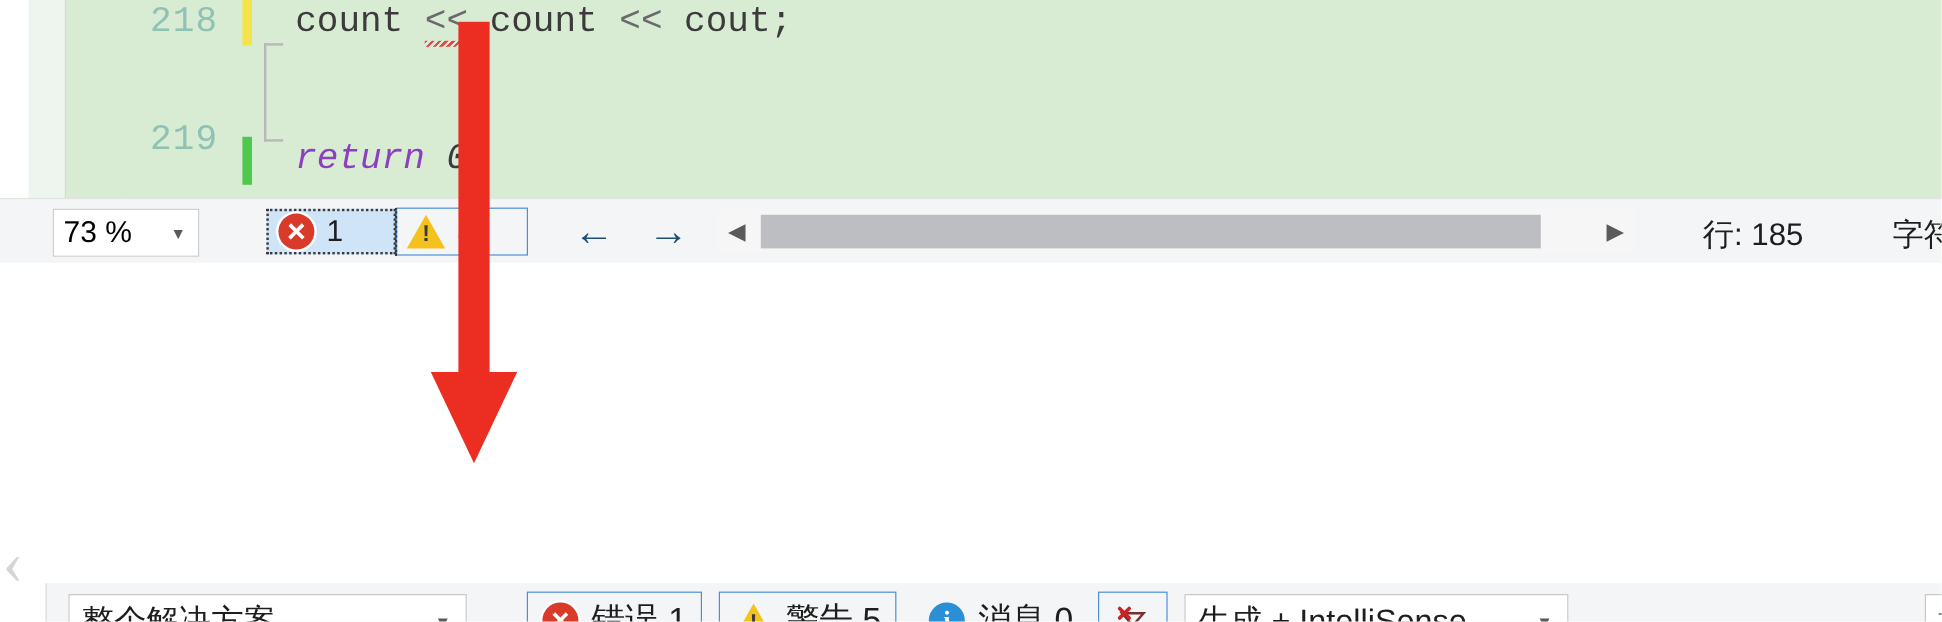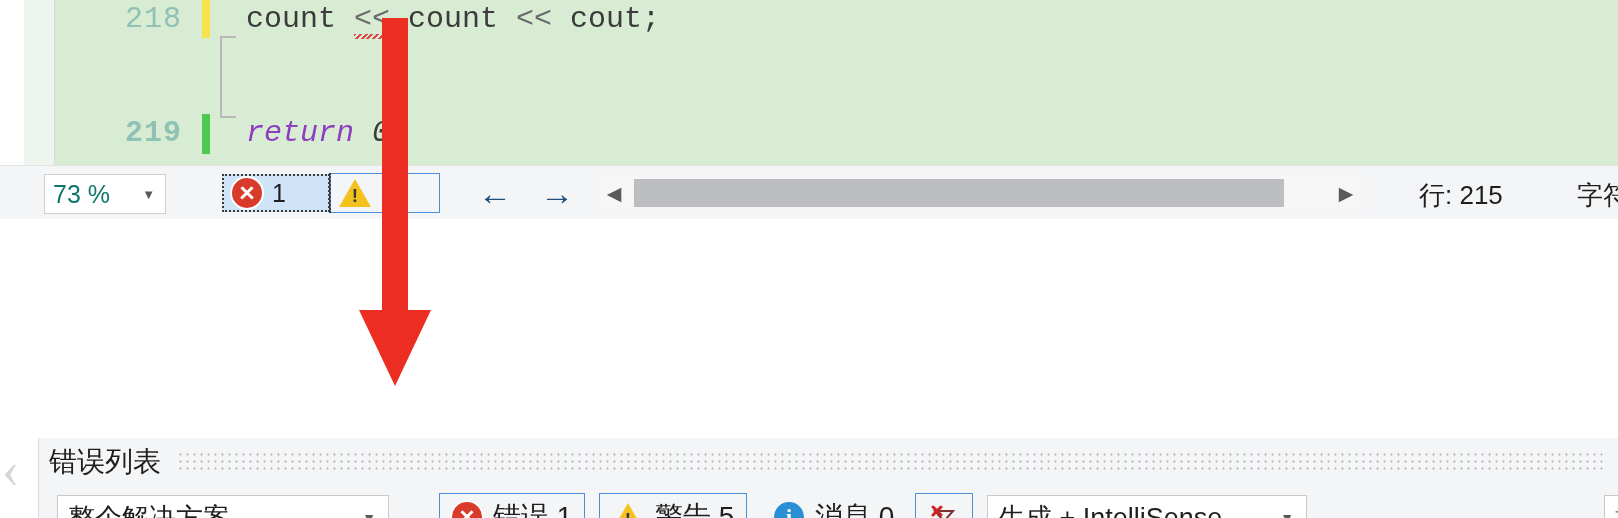--- a/index.html
+++ b/index.html
@@ -75,21 +75,21 @@
   .statusbar {
     position: absolute; left: 0; top: 165px; width: 1618px; height: 54px;
     background: #f4f5f7;
     border-top: 1px solid #e3e3e3;
   }
   .zoom-combo {
     position: absolute; left: 44px; top: 8px; width: 120px; height: 38px;
     background: #ffffff; border: 1px solid #cfcfcf;
     display: flex; align-items: center;
   }
-  .zoom-combo .val { font-size: 25px; color: #0f766e; padding-left: 8px; }
+  .zoom-combo .val { font-size: 25px; color: #000000; padding-left: 8px; }
   .zoom-combo .arr {
     margin-left: auto; margin-right: 10px;
     font-size: 13px; color: #5a5a5a;
   }
   .err-chip {
     position: absolute; left: 222px; top: 8px; width: 108px; height: 38px;
     background: #cfe4f7; border: 2px dotted #3b3b3b;
     display: flex; align-items: center; gap: 10px; padding-left: 8px;
     box-sizing: border-box;
   }
@@ -248,21 +248,21 @@
 
     <div class="code-lines">
 
       <div class="code-line" style="top:0;">
         <div class="lineno" style="top:2px;">218</div>
         <div class="changebar cb-yellow" style="top:0px;height:38px;"></div>
         <div class="code-text" style="top:2px;"><span>count </span><span class="squiggle tok-gray">&lt;&lt;</span><span> count </span><span class="tok-gray">&lt;&lt;</span><span> cout;</span></div>
       </div>
 
       <div class="code-line" style="top:38px;">
-        <div class="lineno" style="top:40px;font-weight:bold;">219</div>
+        <div class="lineno" style="top:24px;">219</div>
         <div class="changebar cb-green" style="top:38px;height:40px;"></div>
         <div class="code-text" style="top:40px;font-style:italic;"><span class="kw-purple">return</span><span> 0;</span></div>
       </div>
 
       <div class="code-line" style="top:78px;">
         
         
         
       </div>
 
@@ -291,32 +291,28 @@
 
     <div class="navarrow" style="left:478px;">←</div>
     <div class="navarrow" style="left:540px;">→</div>
 
     <div class="hscroll">
       <div class="lbtn">◀</div>
       <div class="thumb"></div>
       <div class="rbtn">▶</div>
     </div>
 
-    <div class="status-line" style="left:1419px;">行: 215</div>
+    <div class="status-line" style="left:1419px;">行: 185</div>
     <div class="status-line" style="left:1577px;">字符</div>
   </div>
 
   <div class="panel">
 
     <div class="panel-chevron">‹</div>
 
-    <div class="panel-header">
-      <span class="panel-title">错误列表</span>
-      <span class="panel-dots"></span>
-    </div>
 
     <div class="toolbar">
 
       <div class="scope-combo">
         <span class="val">整个解决方案</span>
         <span class="arr">▼</span>
       </div>
 
       <div class="filter-btn" style="left:400px;">
         <span class="ico err-circle"></span>

